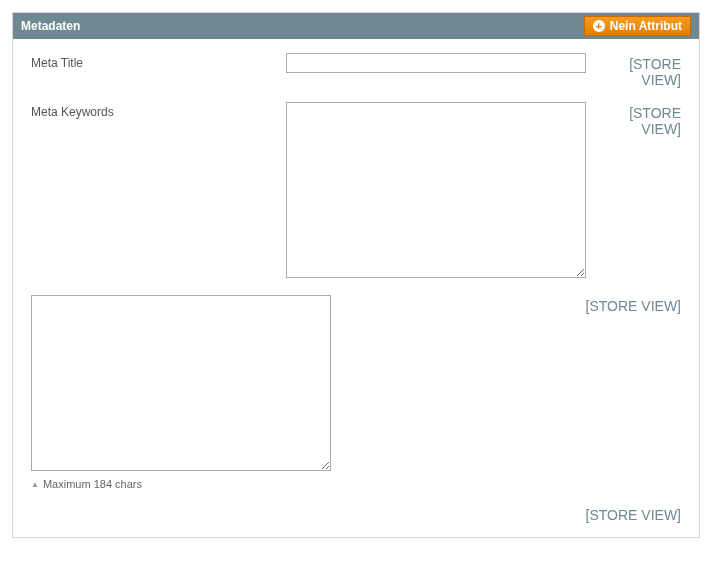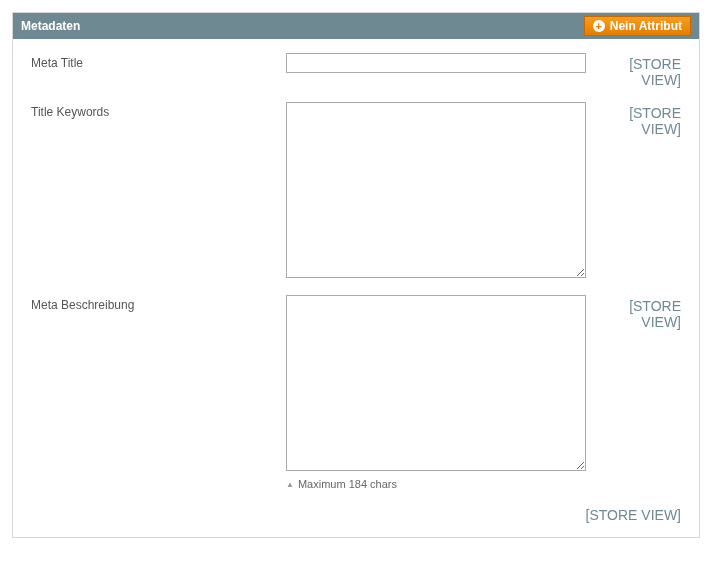--- a/index.html
+++ b/index.html
@@ -134,29 +134,28 @@
 
     <div class="form-row">
       <div class="form-label">Meta Title</div>
       <div class="form-field">
         <input type="text" value="" style="">
       </div>
       <div class="form-scope">[STORE VIEW]</div>
     </div>
 
     <div class="form-row">
-      <div class="form-label">Title Keywords</div>
+      <div class="form-label">Meta Keywords</div>
       <div class="form-field">
         <textarea class="ta-keywords" style=""></textarea>
       </div>
       <div class="form-scope">[STORE VIEW]</div>
     </div>
 
     <div class="form-row">
-      <div class="form-label">Meta Beschreibung</div>
       <div class="form-field">
         <textarea class="ta-desc" style=""></textarea>
         <div class="note">
           <span class="note-arrow">▲</span>
           <span>Maximum 184 chars</span>
         </div>
       </div>
       <div class="form-scope">[STORE VIEW]</div>
     </div>
 

